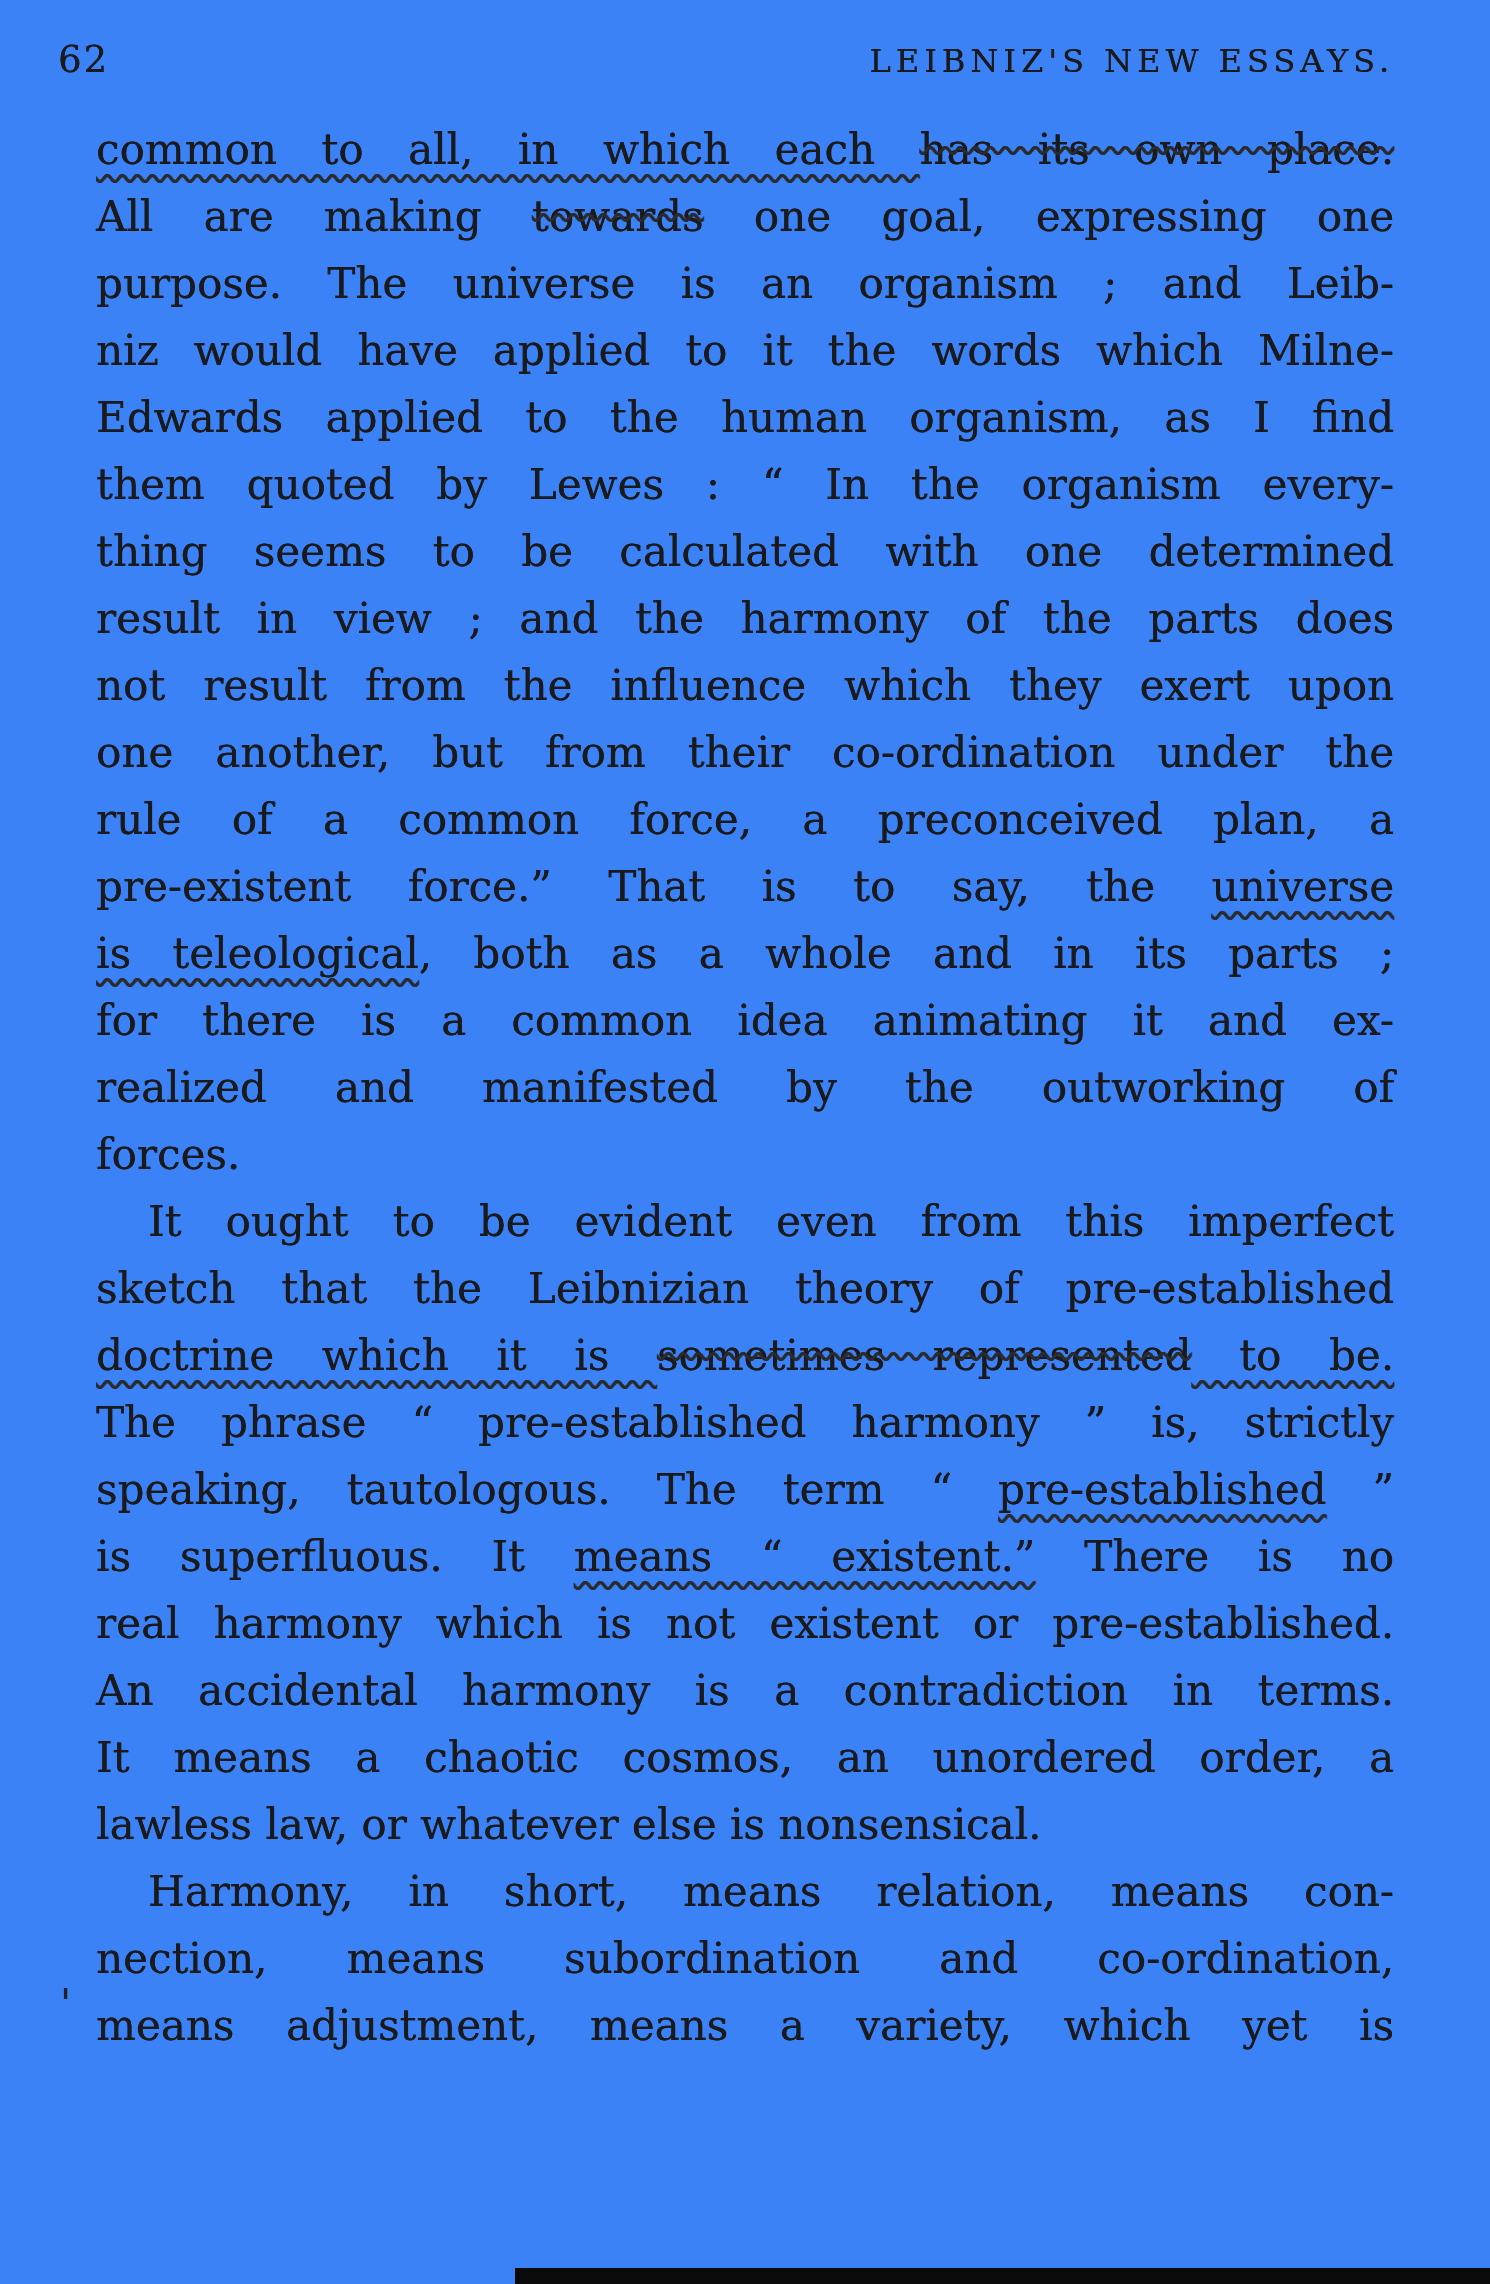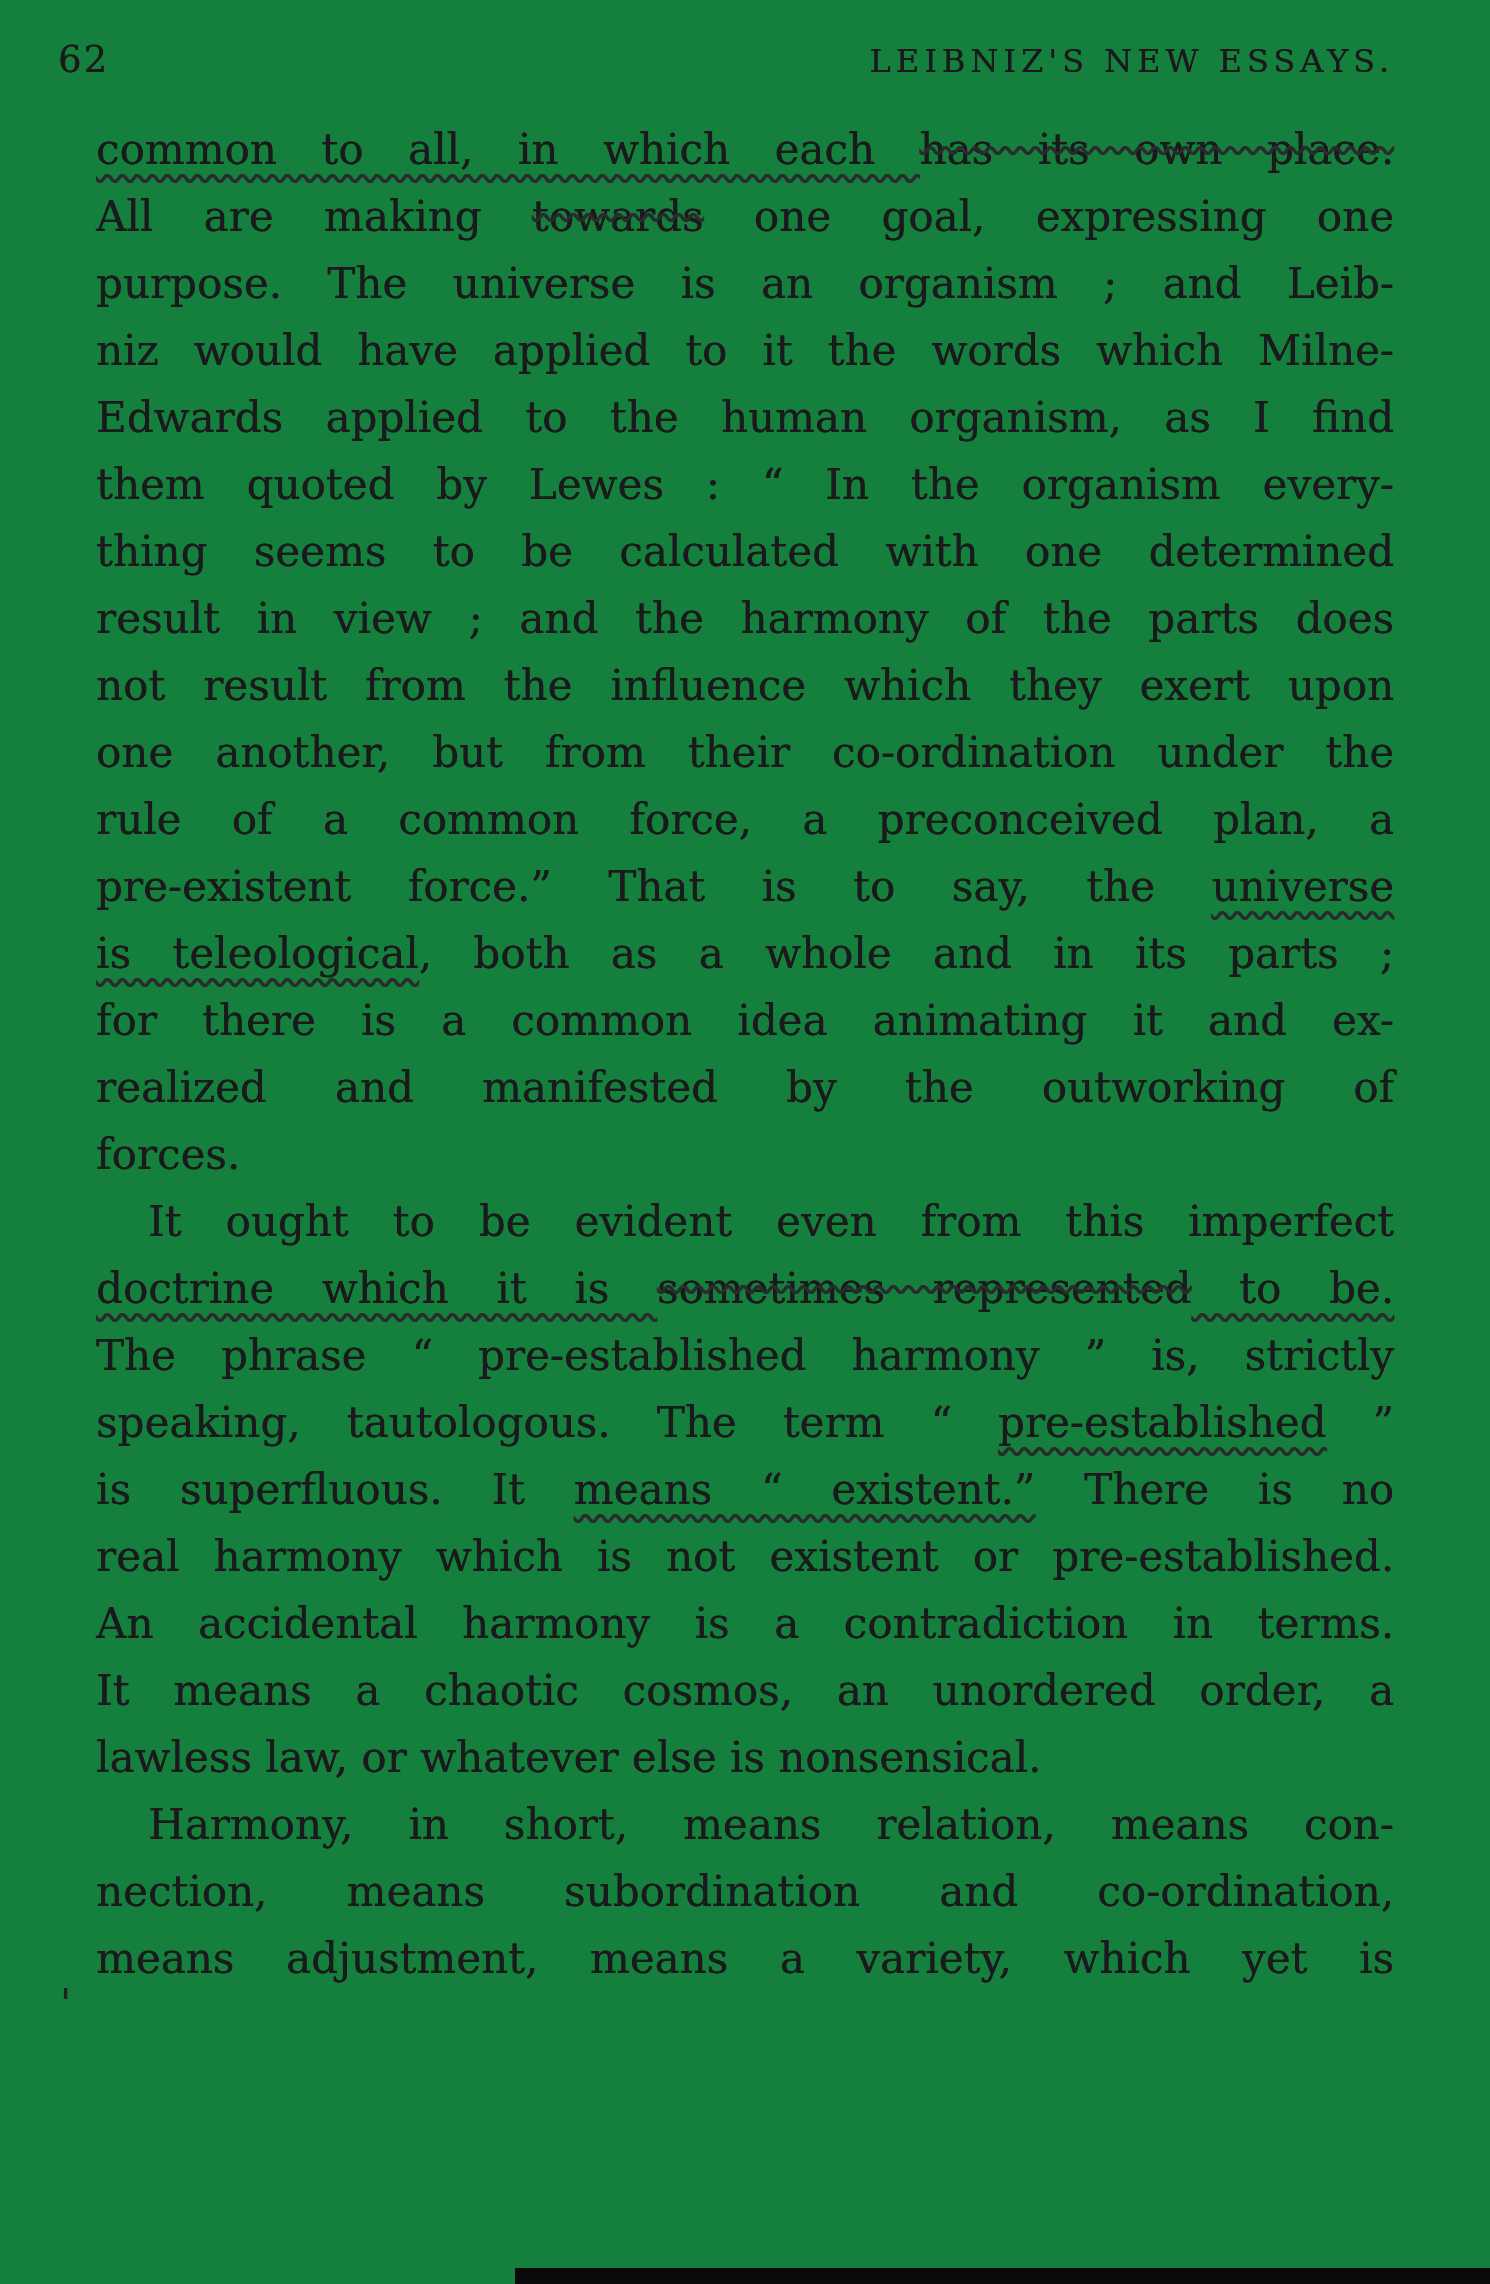--- a/index.html
+++ b/index.html
@@ -2,21 +2,21 @@
 <html><head>
 <meta charset="utf-8">
 <style>
   * { box-sizing: border-box; }
   html, body { margin: 0; padding: 0; background: #ffffff; }
 
   .page {
     position: relative;
     width: 1490px;
     height: 2284px;
-    background: #15803d;
+    background: #3b82f6;
     font-family: "DejaVu Serif", "Liberation Serif", serif;
     color: #1a1a1c;
     overflow: hidden;
     text-shadow: 0.3px 0 0 currentColor;
   }
 
   .pageno {
     position: absolute;
     left: 58px;
     top: 38px;
@@ -102,20 +102,21 @@
         <div class="line"><span class="plain">one another, but from their co-ordination under the</span></div>
         <div class="line"><span class="plain">rule of a common force, a preconceived plan, a</span></div>
         <div class="line"><span class="plain">pre-existent force.” That is to say, the </span><span class="mark mark-wavy-underline">universe</span></div>
         <div class="line"><span class="mark mark-wavy-underline">is teleological</span><span class="plain">, both as a whole and in its parts ;</span></div>
         <div class="line"><span class="plain">for there is a common idea animating it and ex-</span></div>
         <div class="line"><span class="plain">realized and manifested by the outworking of</span></div>
         <div class="line last"><span class="plain">forces.</span></div>
       </div>
       <div class="paragraph">
         <div class="line indent"><span class="plain">It ought to be evident even from this imperfect</span></div>
+        <div class="line"><span class="plain">sketch that the Leibnizian theory of pre-established</span></div>
         <div class="line"><span class="mark mark-wavy-underline">doctrine which it is </span><span class="mark mark-wavy-strike">sometimes represented</span><span class="mark mark-wavy-underline"> to be.</span></div>
         <div class="line"><span class="plain">The phrase “ pre-established harmony ” is, strictly</span></div>
         <div class="line"><span class="plain">speaking, tautologous. The term “ </span><span class="mark mark-wavy-underline">pre-established</span><span class="plain"> ”</span></div>
         <div class="line"><span class="plain">is superfluous. It </span><span class="mark mark-wavy-underline">means “ existent.”</span><span class="plain"> There is no</span></div>
         <div class="line"><span class="plain">real harmony which is not existent or pre-established.</span></div>
         <div class="line"><span class="plain">An accidental harmony is a contradiction in terms.</span></div>
         <div class="line"><span class="plain">It means a chaotic cosmos, an unordered order, a</span></div>
         <div class="line last"><span class="plain">lawless law, or whatever else is nonsensical.</span></div>
       </div>
       <div class="paragraph">

